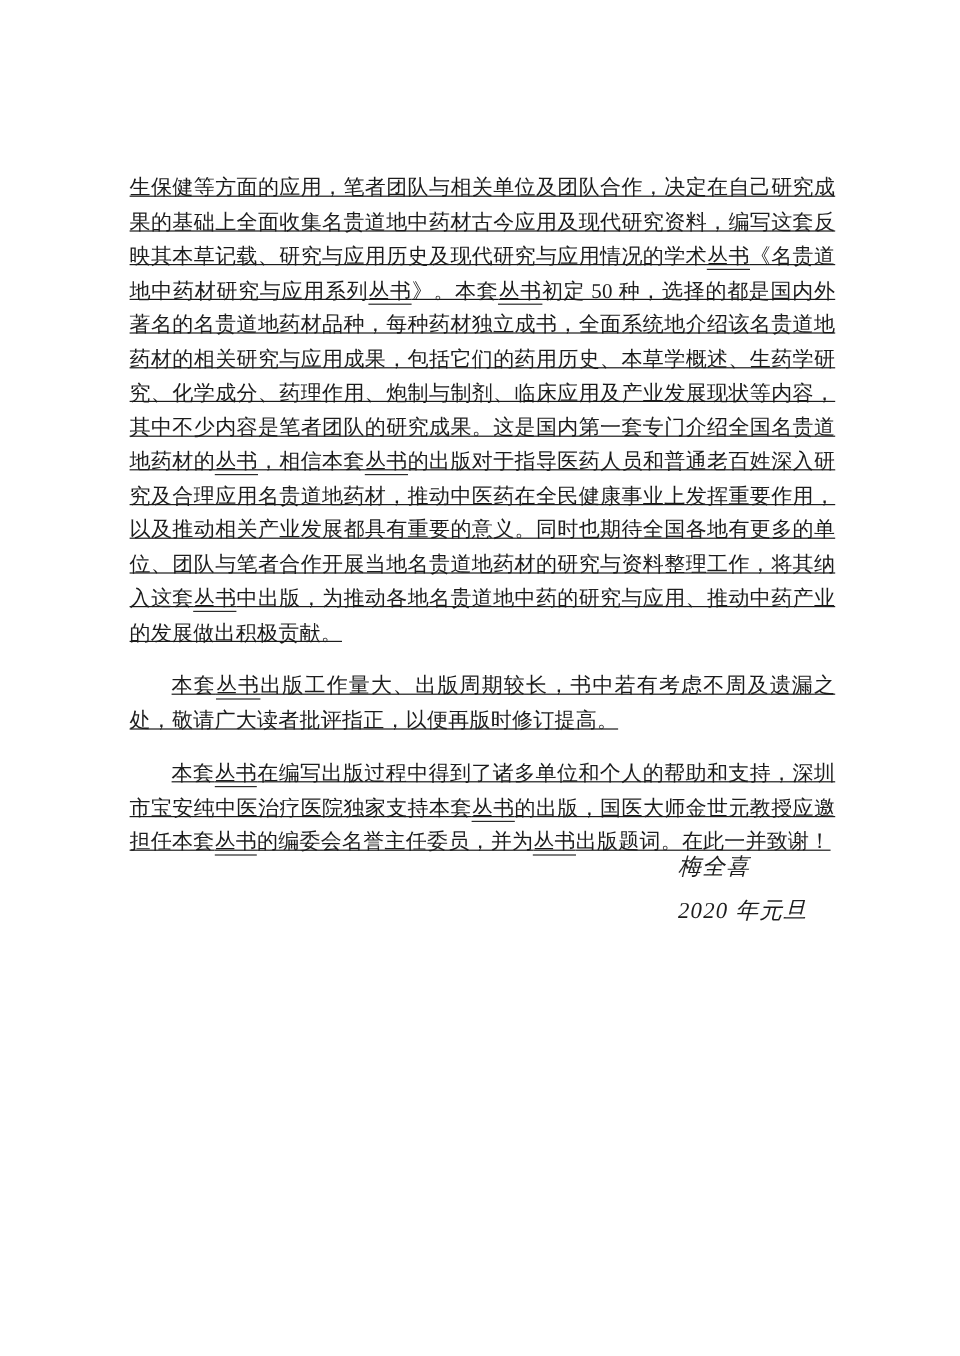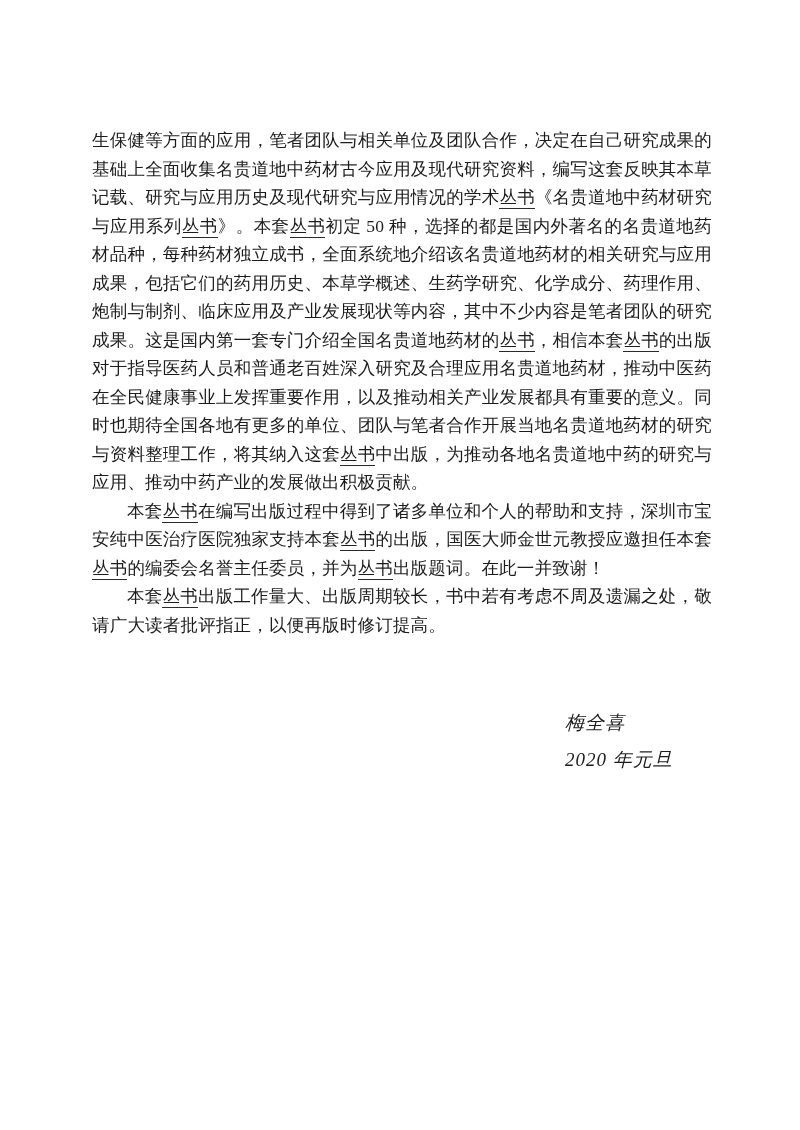--- a/index.html
+++ b/index.html
@@ -20,26 +20,27 @@
     inset: 0;
     background: #ffffff;
   }
   .text-block {
     position: absolute;
     left: 92px;
     top: 126px;
     width: 620px;
   }
   p.para {
-    margin: 0;
+    margin: 16px;
     font-size: 17.5px;
     line-height: 28.5px;
     text-align: justify;
     text-justify: inter-character;
     letter-spacing: 0.2px;
+    text-decoration: underline;
   }
   p.para.indent {
     text-indent: 2em;
   }
   .series-underline {
     border-bottom: 1px solid #2a2a2a;
     padding-bottom: 1px;
   }
   .signature {
     position: absolute;
@@ -54,20 +55,20 @@
   .sig-line {
     display: block;
   }
 </style>
 </head>
 <body style="background: rgb(255, 255, 255); color: rgb(28, 28, 28);">
 
 <div class="doc-page">
   <div class="text-block">
       <p class="para"><span>生保健等方面的应用，笔者团队与相关单位及团队合作，决定在自己研究成果的基础上全面收集名贵道地中药材古今应用及现代研究资料，编写这套反映其本草记载、研究与应用历史及现代研究与应用情况的学术</span><span class="series-underline">丛书</span><span>《名贵道地中药材研究与应用系列</span><span class="series-underline">丛书</span><span>》。本套</span><span class="series-underline">丛书</span><span>初定 50 种，选择的都是国内外著名的名贵道地药材品种，每种药材独立成书，全面系统地介绍该名贵道地药材的相关研究与应用成果，包括它们的药用历史、本草学概述、生药学研究、化学成分、药理作用、炮制与制剂、临床应用及产业发展现状等内容，其中不少内容是笔者团队的研究成果。这是国内第一套专门介绍全国名贵道地药材的</span><span class="series-underline">丛书</span><span>，相信本套</span><span class="series-underline">丛书</span><span>的出版对于指导医药人员和普通老百姓深入研究及合理应用名贵道地药材，推动中医药在全民健康事业上发挥重要作用，以及推动相关产业发展都具有重要的意义。同时也期待全国各地有更多的单位、团队与笔者合作开展当地名贵道地药材的研究与资料整理工作，将其纳入这套</span><span class="series-underline">丛书</span><span>中出版，为推动各地名贵道地中药的研究与应用、推动中药产业的发展做出积极贡献。</span></p>
+      <p class="para indent"><span>本套</span><span class="series-underline">丛书</span><span>出版工作量大、出版周期较长，书中若有考虑不周及遗漏之处，敬请广大读者批评指正，以便再版时修订提高。</span></p>
       <p class="para indent"><span>本套</span><span class="series-underline">丛书</span><span>在编写出版过程中得到了诸多单位和个人的帮助和支持，深圳市宝安纯中医治疗医院独家支持本套</span><span class="series-underline">丛书</span><span>的出版，国医大师金世元教授应邀担任本套</span><span class="series-underline">丛书</span><span>的编委会名誉主任委员，并为</span><span class="series-underline">丛书</span><span>出版题词。在此一并致谢！</span></p>
-      <p class="para indent"><span>本套</span><span class="series-underline">丛书</span><span>出版工作量大、出版周期较长，书中若有考虑不周及遗漏之处，敬请广大读者批评指正，以便再版时修订提高。</span></p>
     </div>
   <div class="signature">
     <span class="sig-line">梅全喜</span>
     <span class="sig-line">2020 年元旦</span>
   </div>
 </div>
 
 </body></html>

